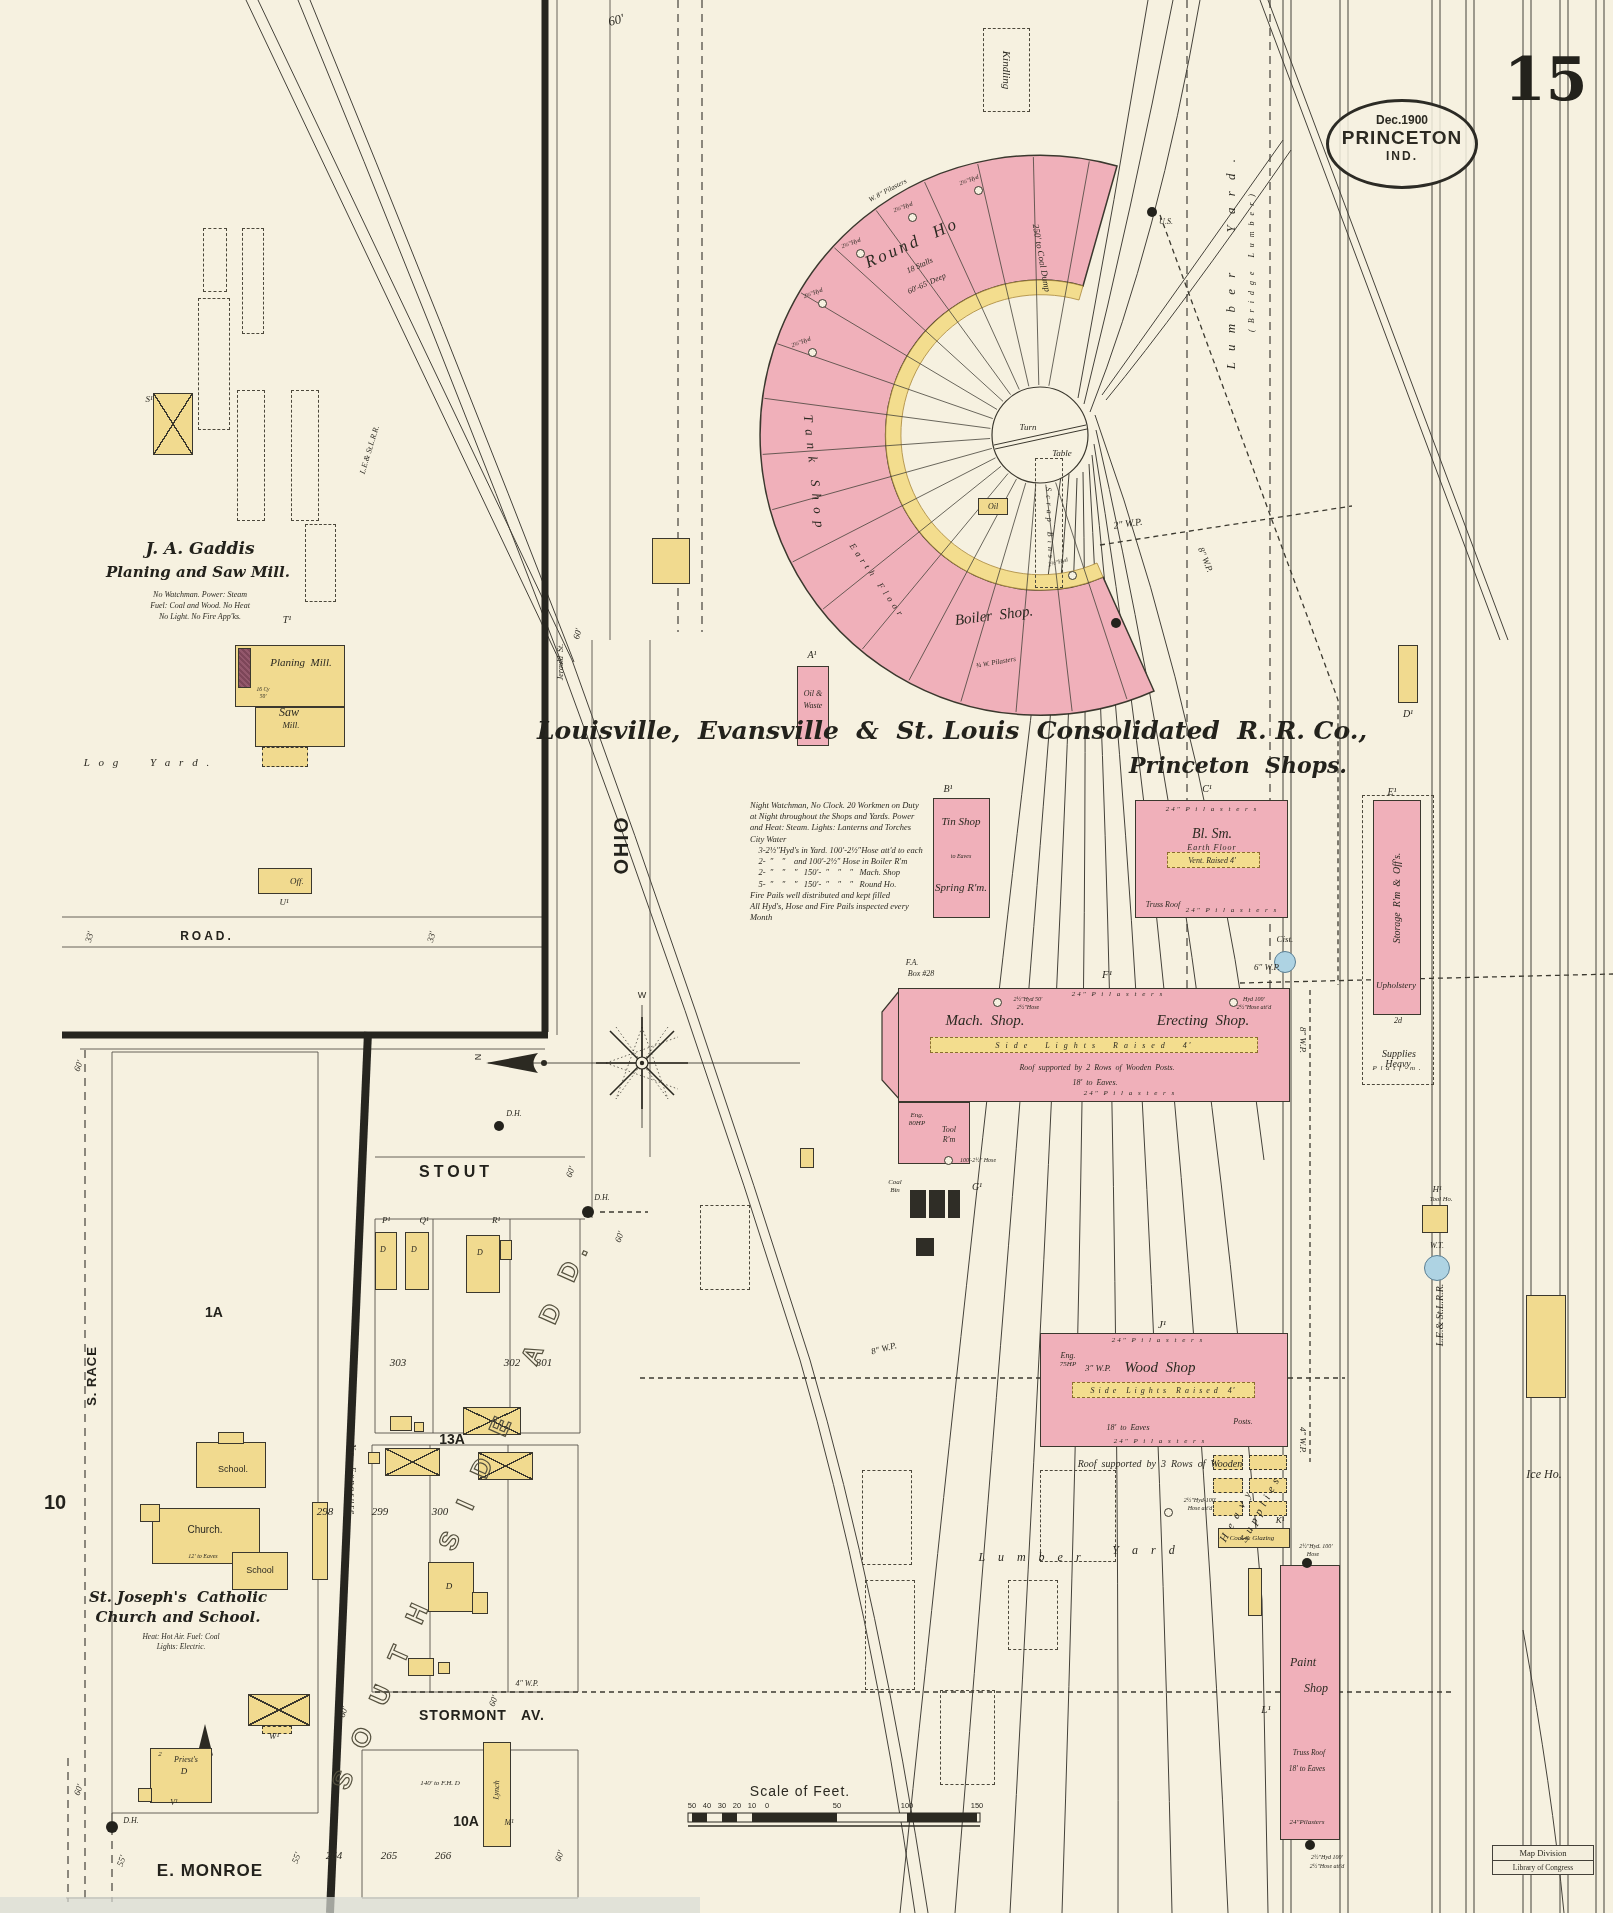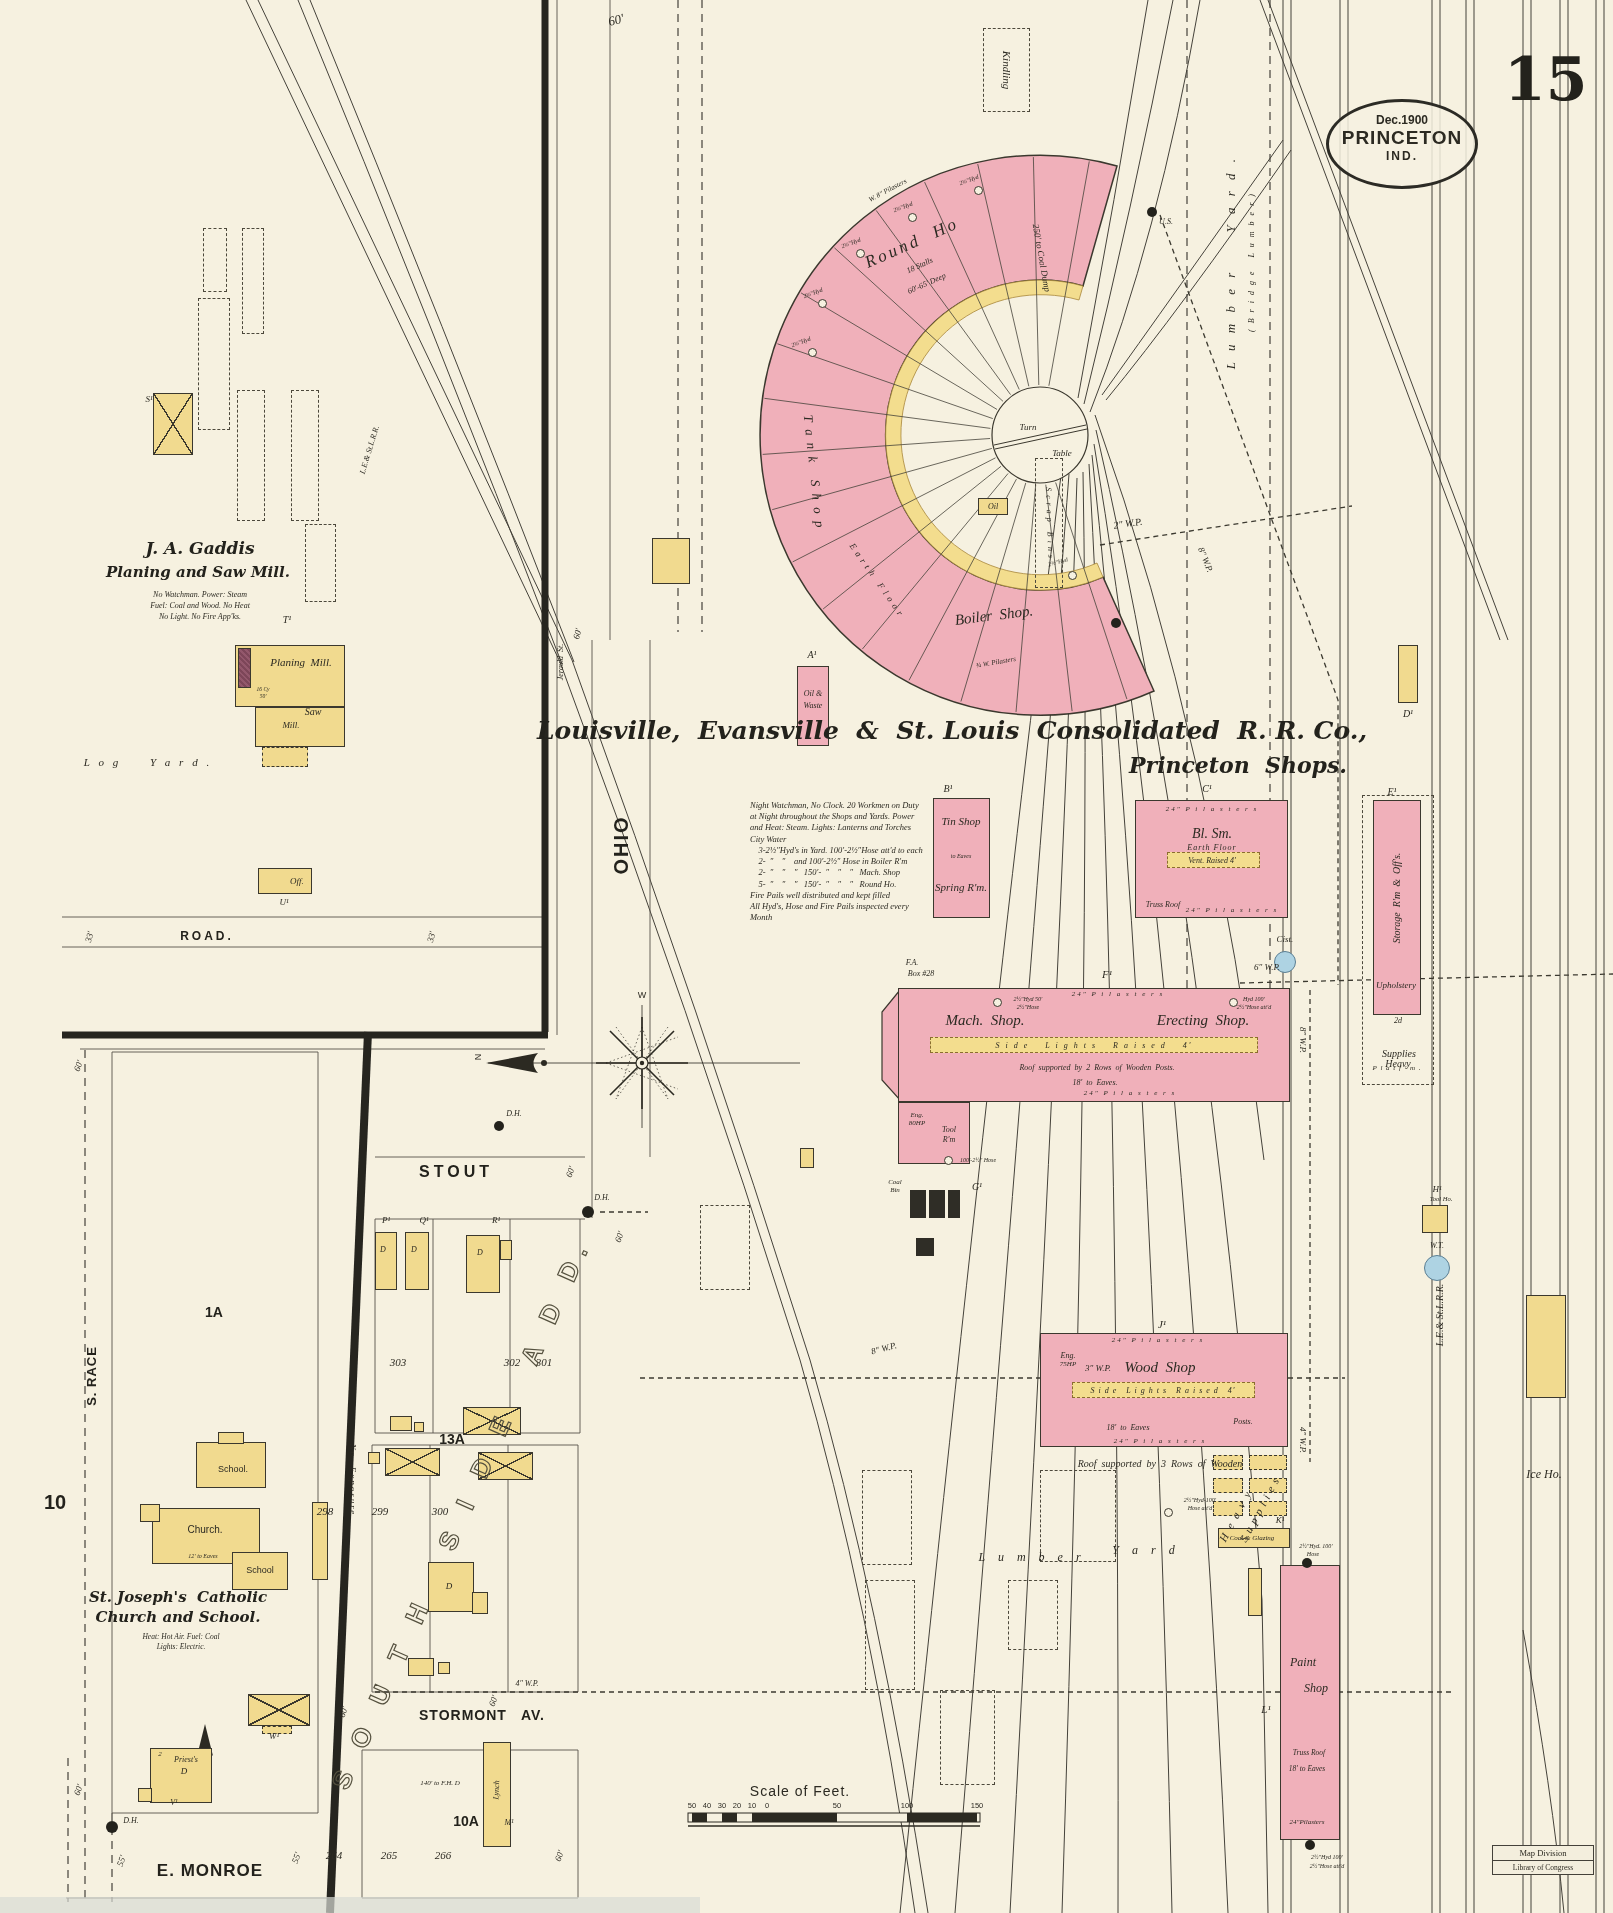--- a/index.html
+++ b/index.html
@@ -388,21 +388,21 @@
       <div class="t h" style="left: 149px; top: 400px; font-size: 9px; --r: 0deg;">S¹</div>
       <div class="t sc" style="left: 200px; top: 549px; font-size: 17px; --r: 0deg;">J. A. Gaddis</div>
       <div class="t sc" style="left: 198px; top: 573px; font-size: 15px; --r: 0deg;">Planing and Saw Mill.</div>
       <div class="t nc" style="left: 200px; top: 606px; font-size: 8px; --r: 0deg;">No Watchman. Power: Steam
 Fuel: Coal and Wood. No Heat
 No Light. No Fire App'ks.</div>
       <div class="t h" style="left: 287px; top: 620px; font-size: 10px; --r: 0deg;">T¹</div>
       <div class="t h" style="left: 301px; top: 663px; font-size: 11px; --r: 0deg;">Planing  Mill.</div>
       <div class="t nc" style="left: 263px; top: 693px; font-size: 5.5px; --r: 0deg;">16 Cy
 50'</div>
-      <div class="t h" style="left: 289px; top: 712px; font-size: 10px; margin-left: 24px; --r: 0deg;">Saw</div>
+      <div class="t h" style="left: 289px; top: 712px; font-size: 12px; --r: 0deg;">Saw</div>
       <div class="t h" style="left: 291px; top: 726px; font-size: 9px; --r: 0deg;">Mill.</div>
       <div class="t h" style="left: 148px; top: 763px; font-size: 11px; letter-spacing: 3px; --r: 0deg;">L o g     Y a r d .</div>
       <div class="t h" style="left: 297px; top: 882px; font-size: 9px; --r: 0deg;">Off.</div>
       <div class="t h" style="left: 284px; top: 903px; font-size: 9px; --r: 0deg;">U¹</div>
       <div class="t st" style="left: 207px; top: 936px; font-size: 12px; letter-spacing: 3px; --r: 0deg;">ROAD.</div>
       <div class="t h" style="left: 90px; top: 937px; font-size: 9px; --r: -75deg;">33'</div>
       <div class="t h" style="left: 432px; top: 937px; font-size: 9px; --r: -75deg;">33'</div>
       <div class="t h" style="left: 370px; top: 450px; font-size: 8px; --r: -73deg;">L.E.&amp; St.L.R.R.</div>
       <div class="t h" style="left: 561px; top: 662px; font-size: 8px; --r: -90deg;">Jerauld  St.</div>
       <div class="t h" style="left: 578px; top: 634px; font-size: 9px; --r: -75deg;">60'</div>

